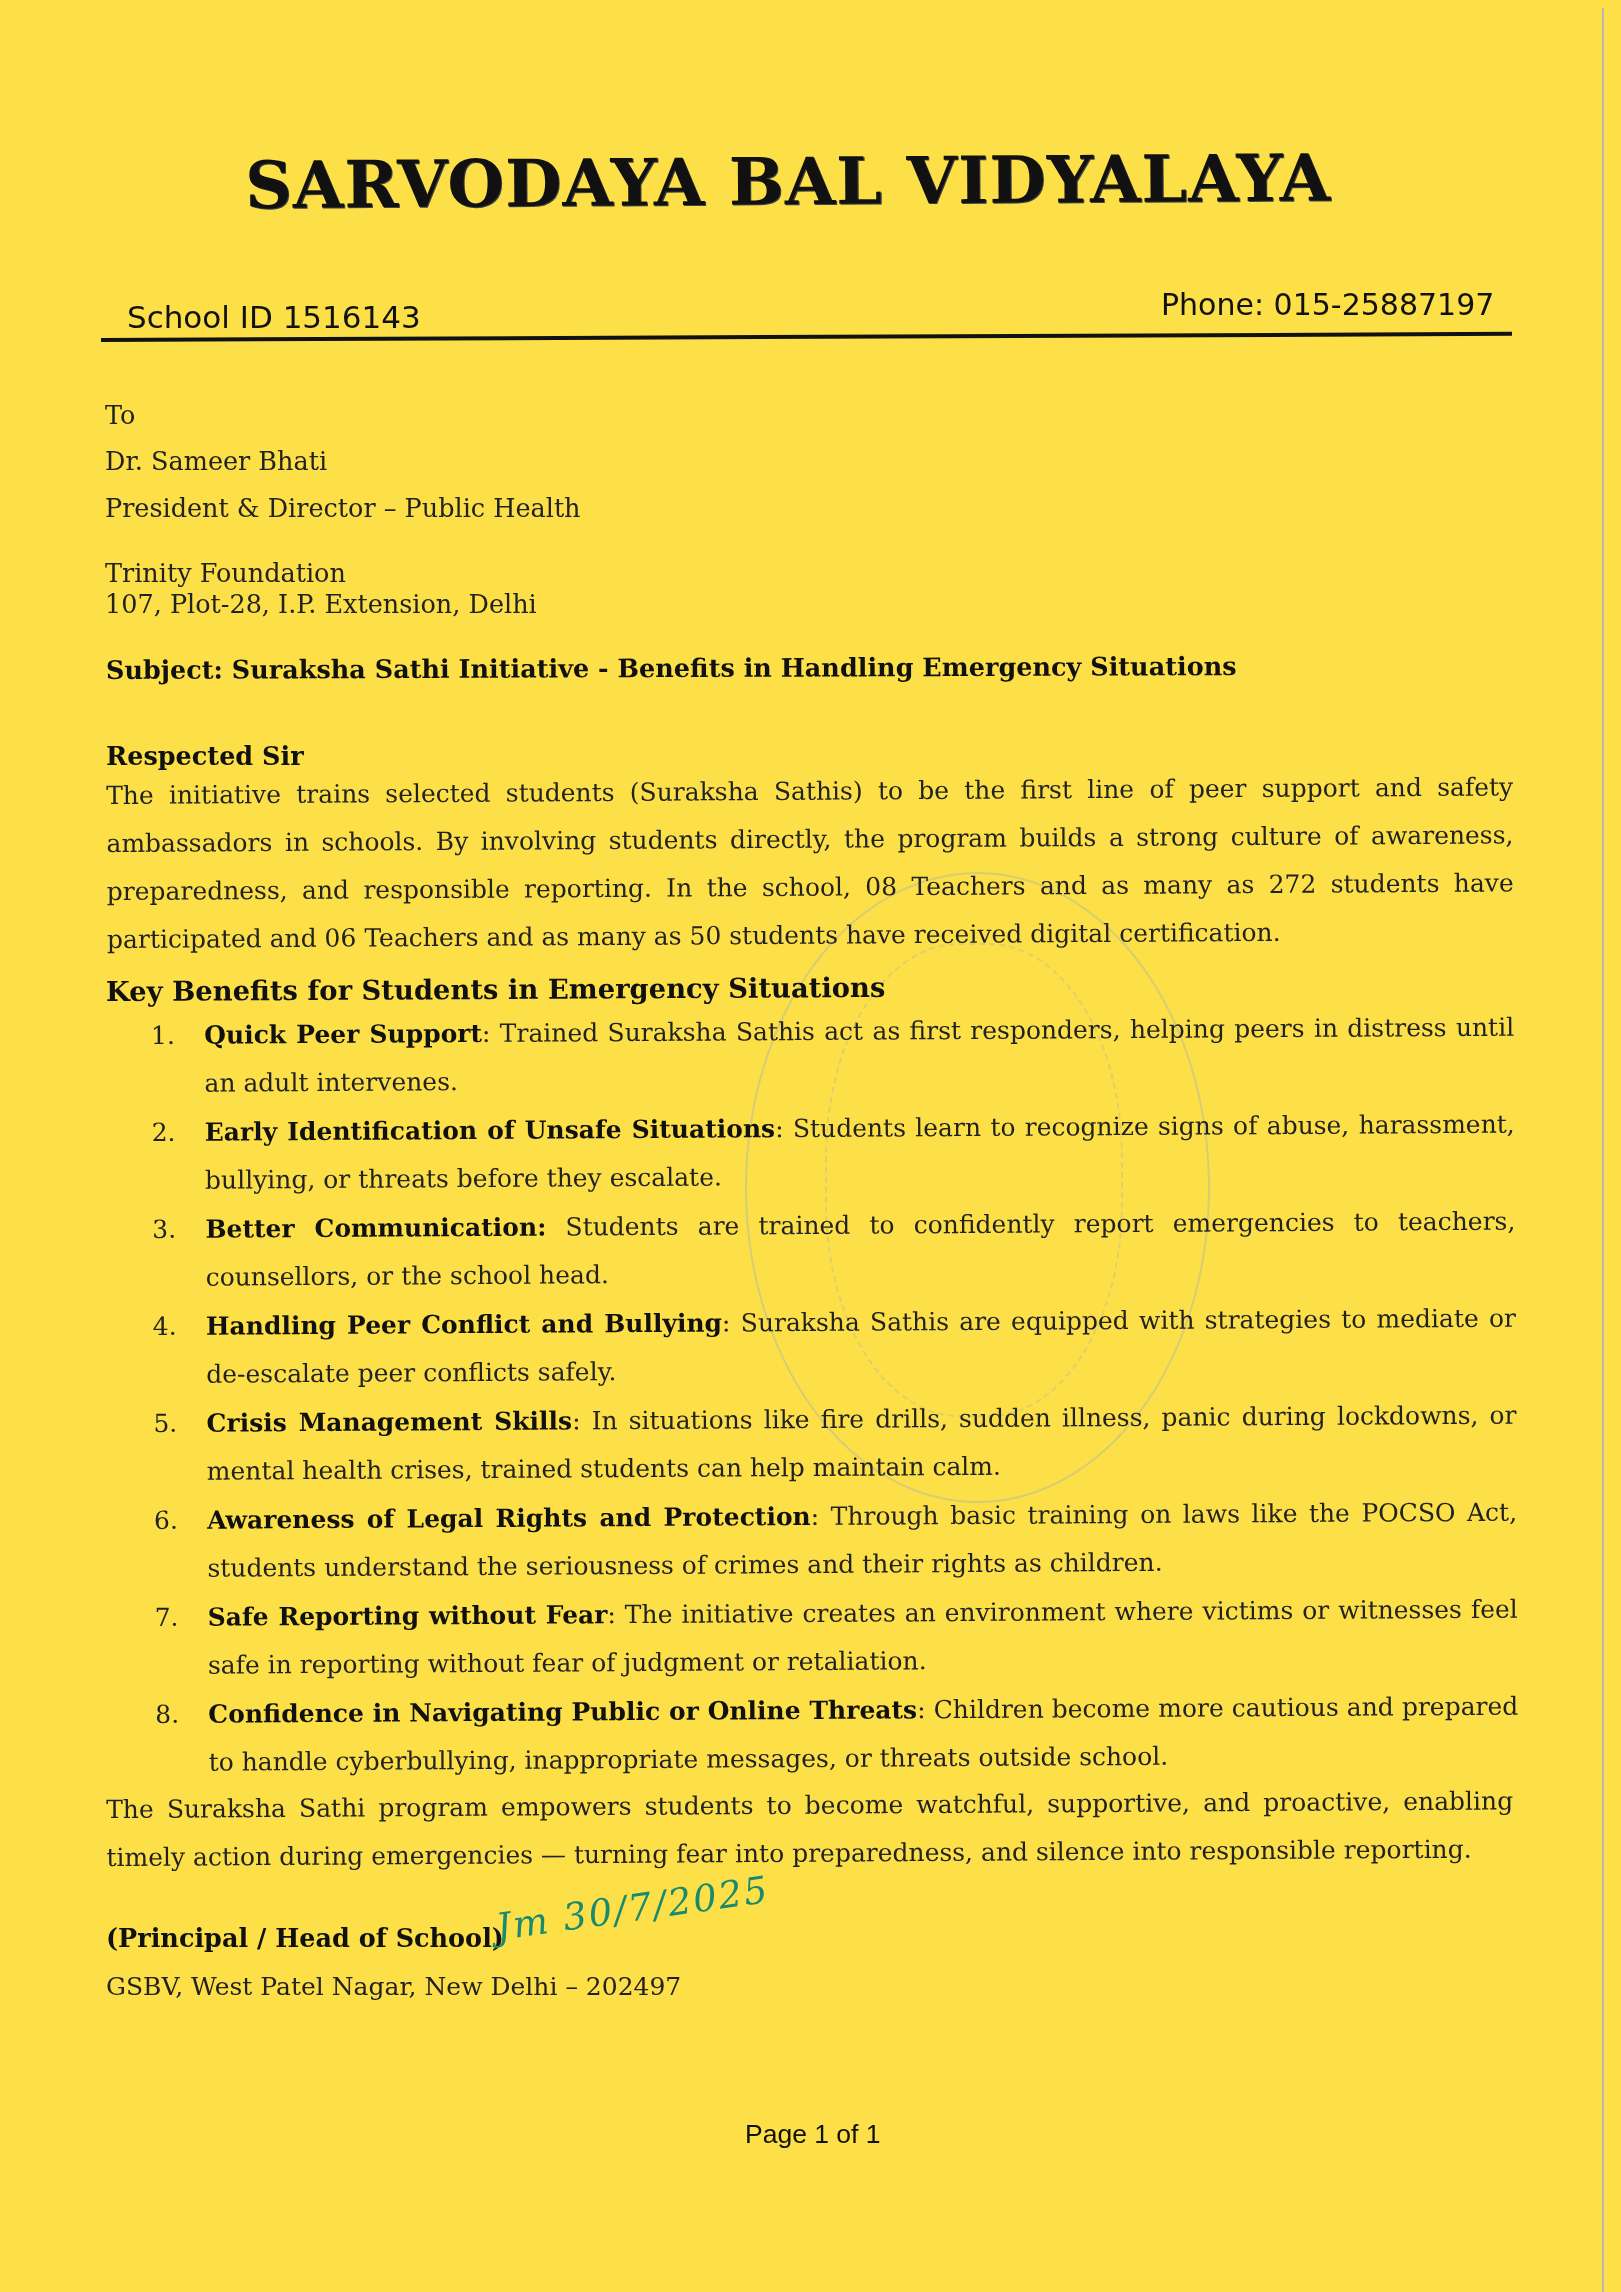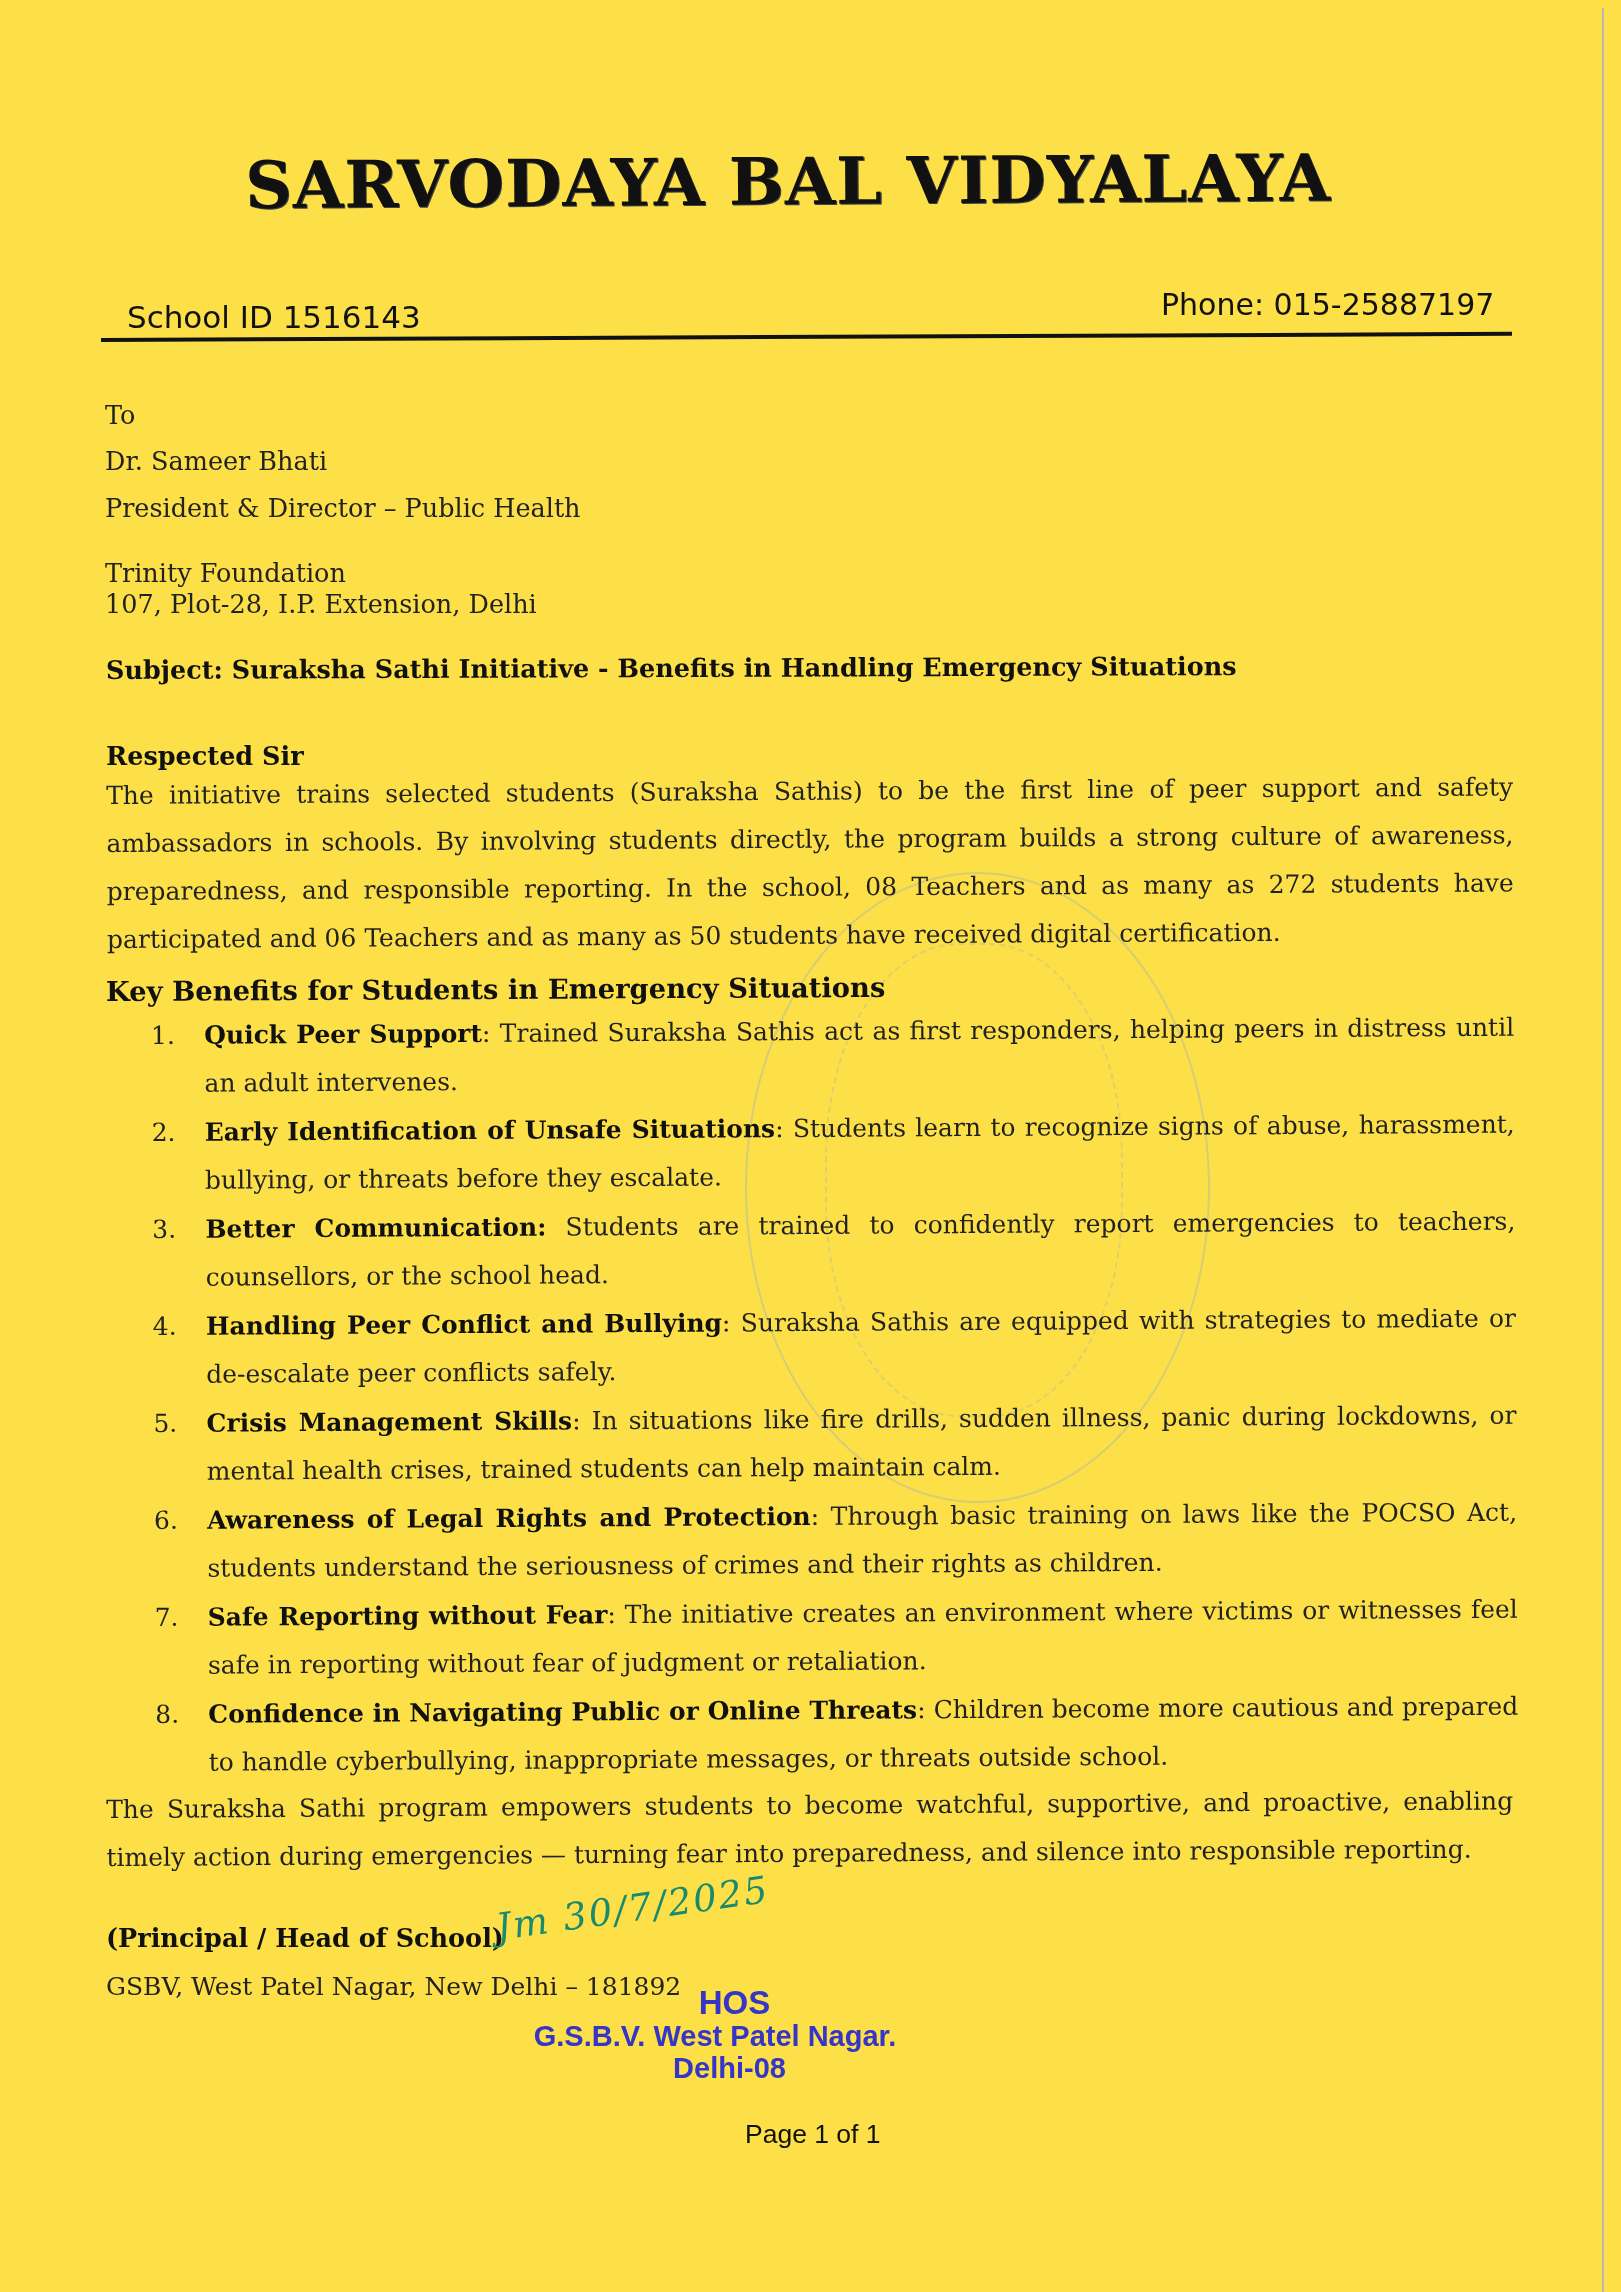--- a/index.html
+++ b/index.html
@@ -79,23 +79,18 @@
     <li class="benefit"><span class="num">4.</span><span class="title">Handling Peer Conflict and Bullying</span><span>: Suraksha Sathis are equipped with strategies to mediate or de-escalate peer conflicts safely.</span></li>
     <li class="benefit"><span class="num">5.</span><span class="title">Crisis Management Skills</span><span>: In situations like fire drills, sudden illness, panic during lockdowns, or mental health crises, trained students can help maintain calm.</span></li>
     <li class="benefit"><span class="num">6.</span><span class="title">Awareness of Legal Rights and Protection</span><span>: Through basic training on laws like the POCSO Act, students understand the seriousness of crimes and their rights as children.</span></li>
     <li class="benefit"><span class="num">7.</span><span class="title">Safe Reporting without Fear</span><span>: The initiative creates an environment where victims or witnesses feel safe in reporting without fear of judgment or retaliation.</span></li>
     <li class="benefit"><span class="num">8.</span><span class="title">Confidence in Navigating Public or Online Threats</span><span>: Children become more cautious and prepared to handle cyberbullying, inappropriate messages, or threats outside school.</span></li>
   </ol>
 
   <div class="para closing">The Suraksha Sathi program empowers students to become watchful, supportive, and proactive, enabling timely action during emergencies — turning fear into preparedness, and silence into responsible reporting.</div>
 
   <div class="abs serif sign-role">(Principal / Head of School)</div>
-  <div class="abs sign-org serif">GSBV, West Patel Nagar, New Delhi – 181892</div>
+  <div class="abs sign-org serif">GSBV, West Patel Nagar, New Delhi – 202497</div>
   <div class="abs signature">Jm 30/7/2025</div>
-  <div class="stamp">
-    <span class="s1">HOS</span>
-    <span class="s2">G.S.B.V. West Patel Nagar.</span>
-    <span class="s3">Delhi-08</span>
-  </div>
 
   <div class="abs page-num">Page 1 of 1</div>
 </div>
 
 
 </body></html>

